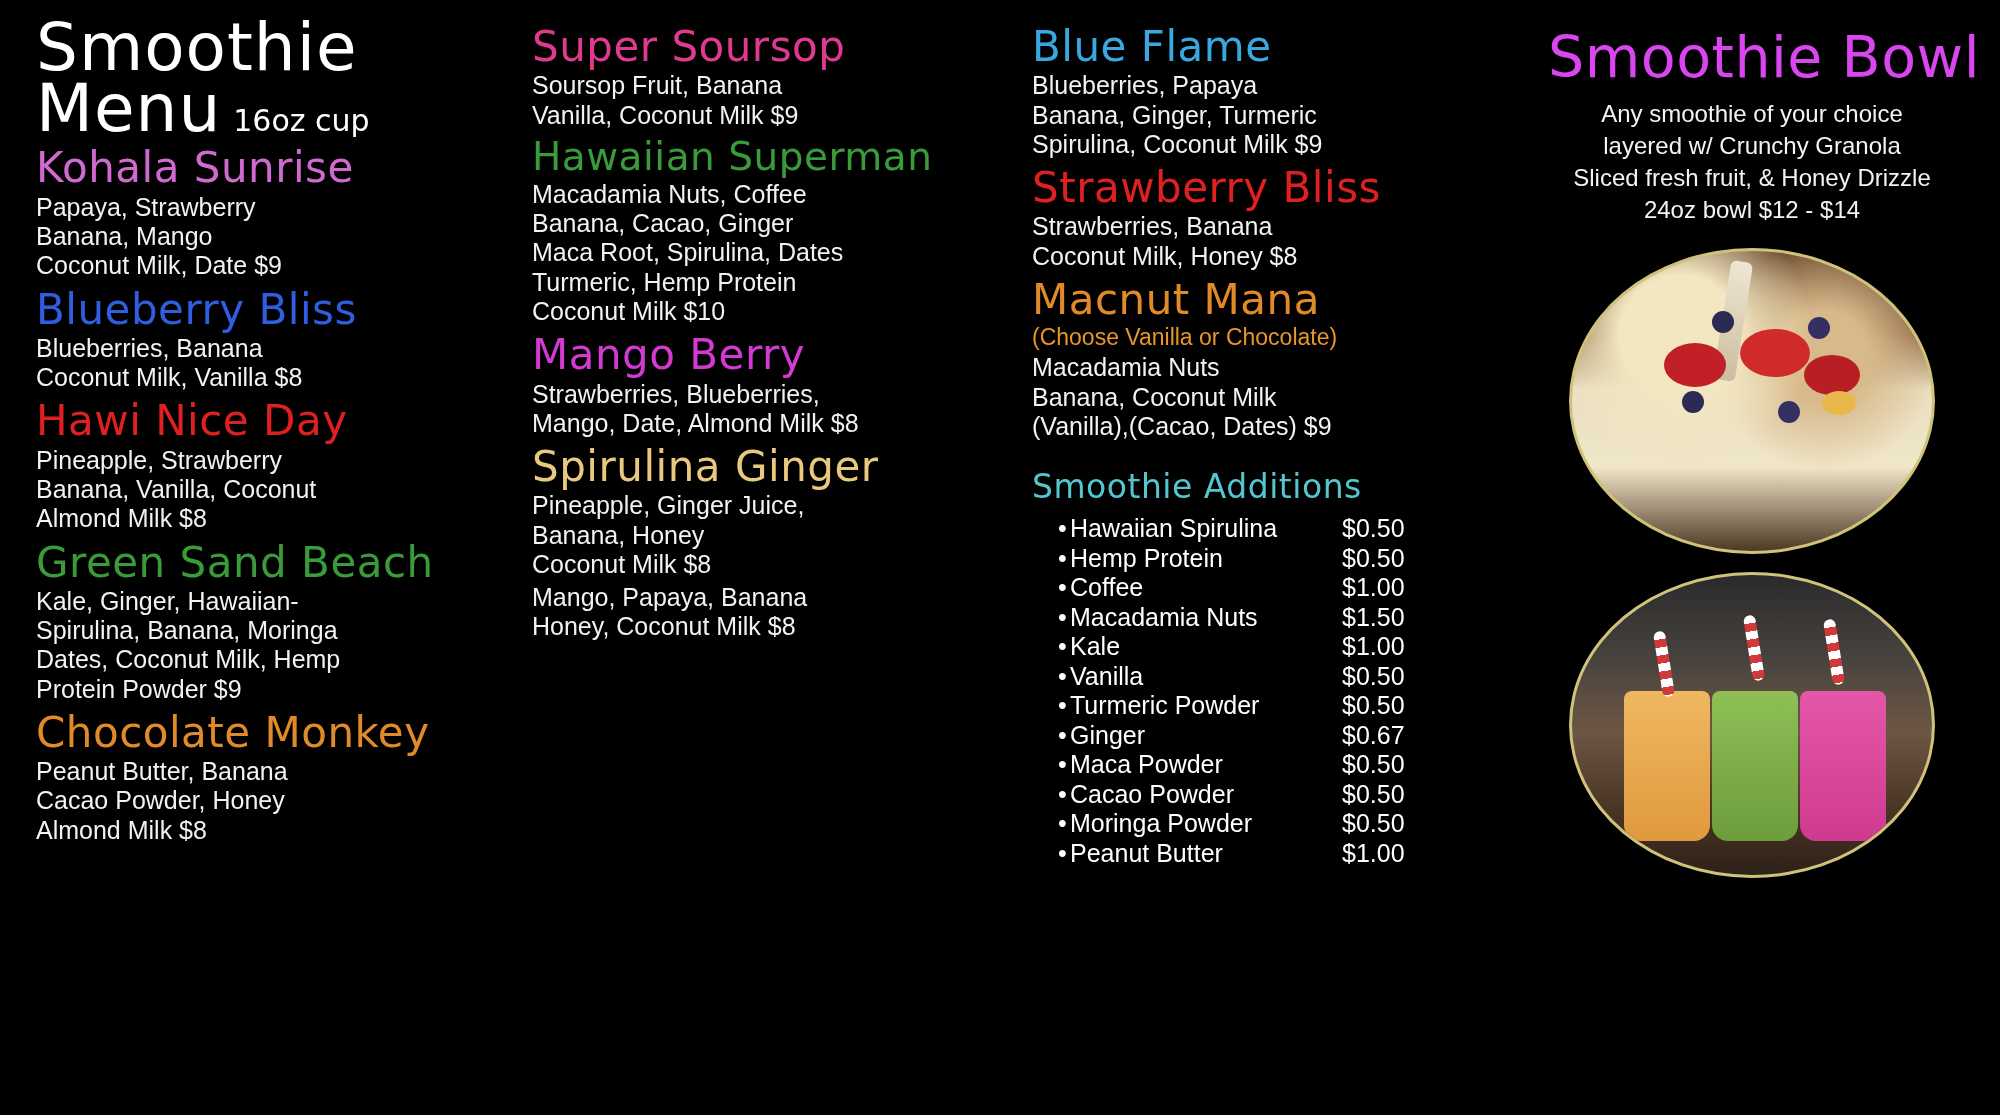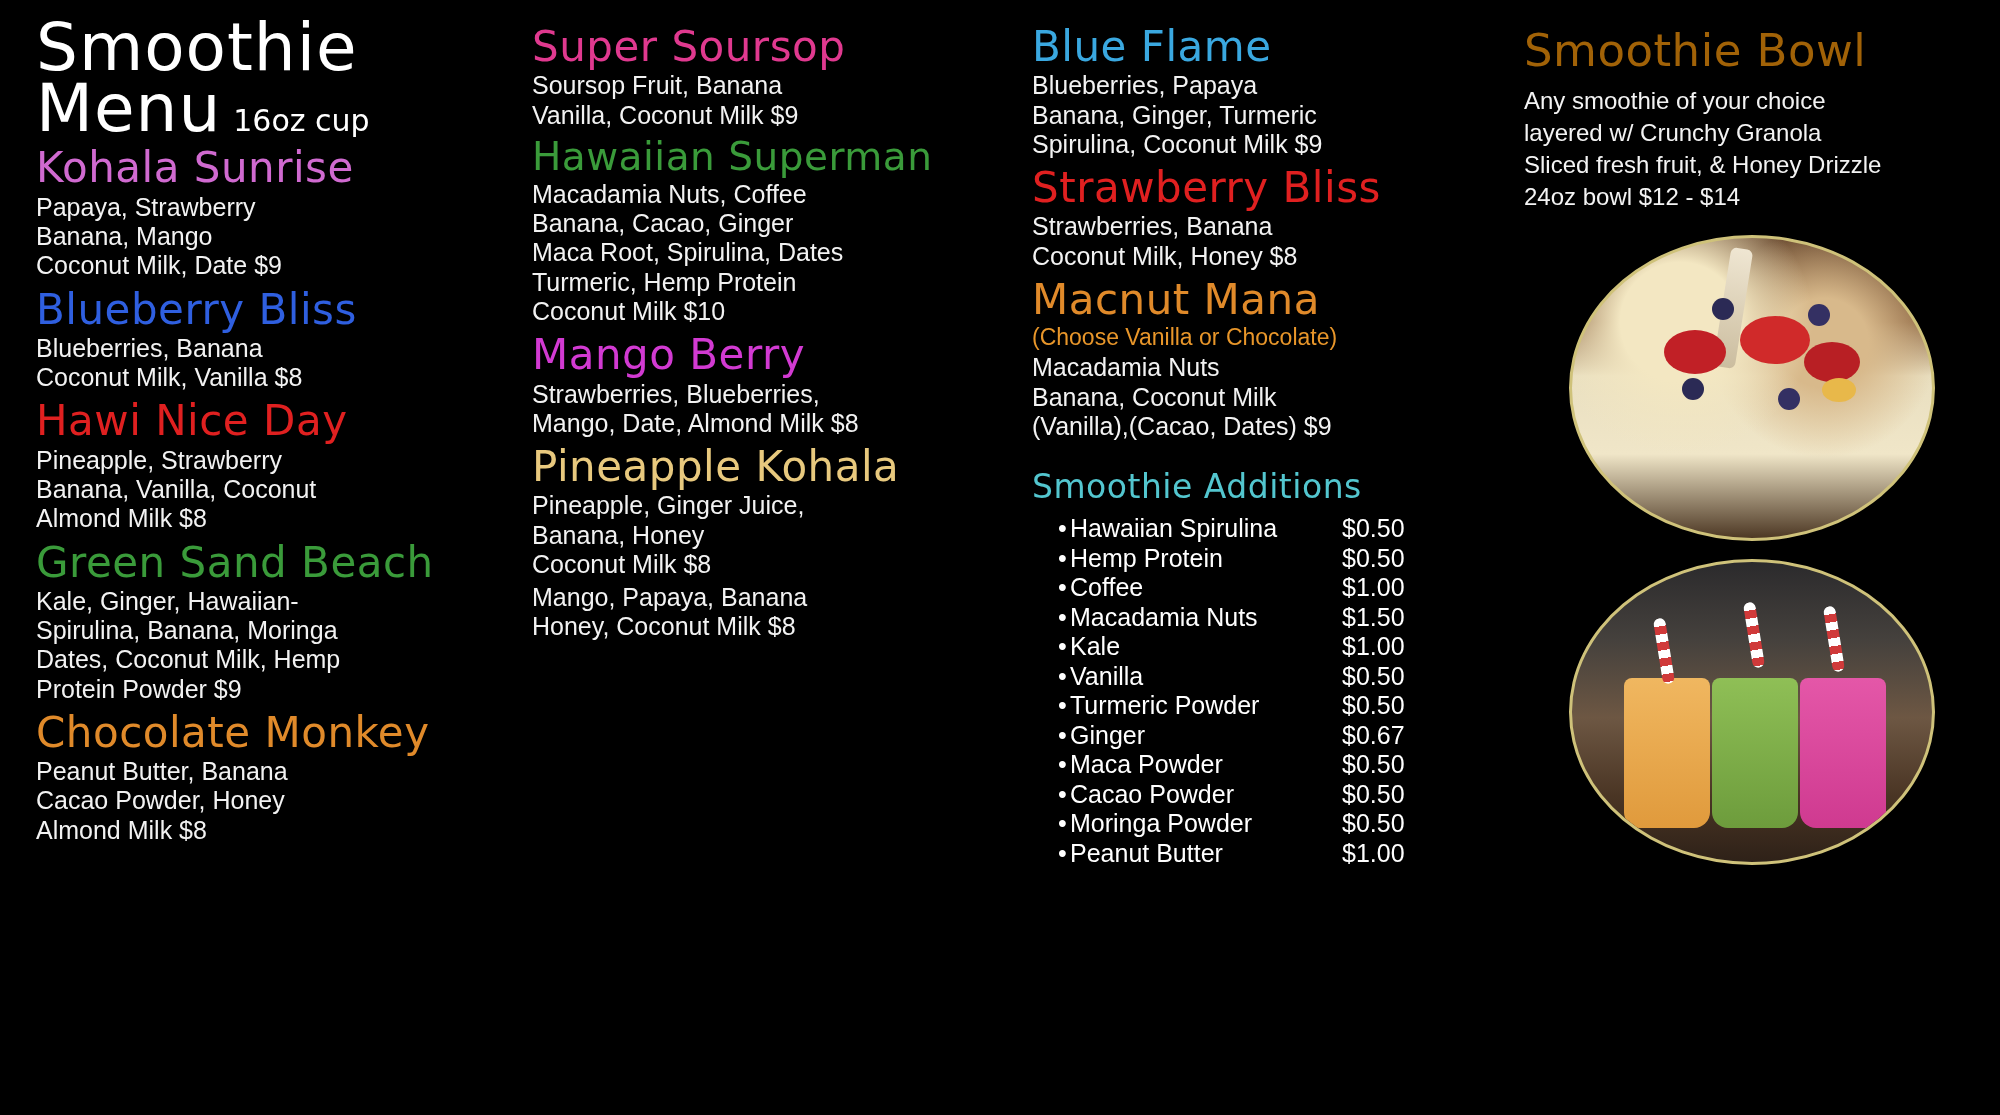--- a/index.html
+++ b/index.html
@@ -95,27 +95,28 @@
     line-height: 1.18;
     color: #ffffff;
   }
   .add-row .bullet { width: 12px; }
   .add-row .nm { width: 272px; }
   .add-row .pr { width: 110px; }
 
   
   .bowl-title {
     font-family: "DejaVu Sans", sans-serif;
-    font-size: 45px;
-    color: #a16207;
-    text-align: left;
+    font-size: 57px;
+    color: #d946ef;
+    text-align: right;
     margin: 6px 0 8px 0;
     letter-spacing: 0.5px;
   }
   .bowl-desc {
+    text-align: center;
     font-size: 24px;
     line-height: 1.33;
     color: #f3f3f3;
     white-space: pre-line;
     margin: 0 0 12px 0;
   }
   .photo {
     width: 360px;
     height: 300px;
     border-radius: 50%;
@@ -219,21 +220,21 @@
 Maca Root, Spirulina,  Dates
 Turmeric, Hemp Protein
 Coconut Milk $10</div>
     </div>
     <div class="item">
       <div class="item-name" style="color:#d23ad2">Mango Berry</div>
       <div class="desc">Strawberries, Blueberries,
 Mango, Date, Almond Milk $8</div>
     </div>
     <div class="item">
-      <div class="item-name" style="color:#e8c97e">Pineapple Kohala</div>
+      <div class="item-name" style="color:#e8c97e">Spirulina Ginger</div>
       <div class="desc">Pineapple, Ginger Juice,
 Banana, Honey
 Coconut Milk $8</div>
     </div>
     <div class="item">
       <div class="desc">Mango, Papaya, Banana
 Honey, Coconut Milk $8</div>
     </div>
   </div>
 

